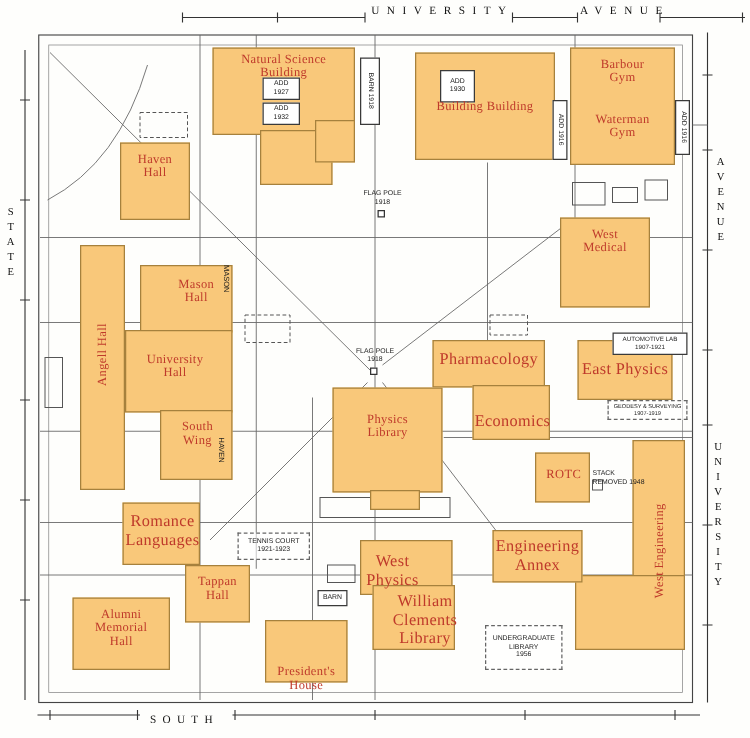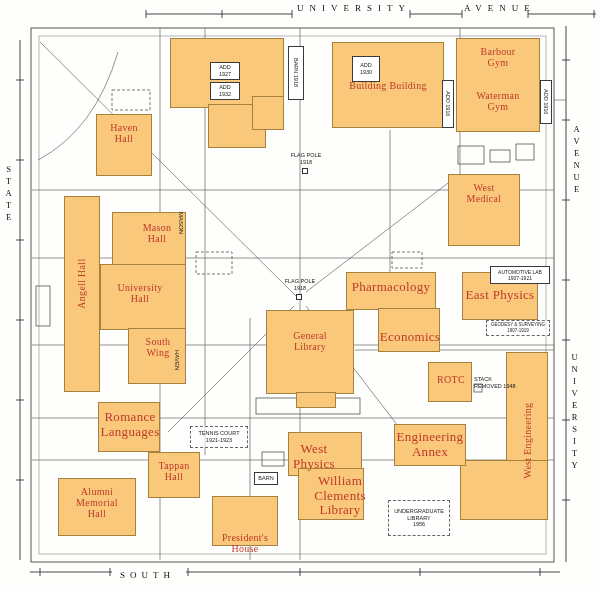--- a/index.html
+++ b/index.html
@@ -109,37 +109,39 @@
   <div class="bldg" style="left:378px;top:308px;width:62px;height:44px"></div>
   <div class="bldg" style="left:462px;top:272px;width:76px;height:48px"></div>
   <div class="bldg" style="left:428px;top:362px;width:44px;height:40px"></div>
   <div class="bldg" style="left:506px;top:352px;width:42px;height:168px"></div>
   <div class="bldg" style="left:460px;top:460px;width:88px;height:60px"></div>
   <div class="bldg" style="left:394px;top:424px;width:72px;height:42px"></div>
   <div class="bldg" style="left:288px;top:432px;width:74px;height:44px"></div>
   <div class="bldg" style="left:298px;top:468px;width:66px;height:52px"></div>
   <div class="bldg" style="left:212px;top:496px;width:66px;height:50px"></div>
 
+  <span class="red-label" style="left:168px;top:42px;width:118px">Natural Science
+Building</span>
   <span class="red-label" style="left:330px;top:80px;width:116px">Building Building</span>
   <span class="red-label" style="left:462px;top:46px;width:72px">Barbour
 Gym</span>
   <span class="red-label" style="left:458px;top:90px;width:80px">Waterman
 Gym</span>
   <span class="red-label" style="left:96px;top:122px;width:56px">Haven
 Hall</span>
   <span class="red-label" style="left:450px;top:182px;width:68px">West
 Medical</span>
   <span class="red-label" style="left:126px;top:222px;width:62px">Mason
 Hall</span>
   <span class="red-label rot" style="left:27px;top:278px;width:110px">Angell Hall</span>
   <span class="red-label" style="left:98px;top:282px;width:84px">University
 Hall</span>
   <span class="red-label" style="left:130px;top:336px;width:56px">South
 Wing</span>
-  <span class="red-label" style="left:270px;top:330px;width:80px">General
+  <span class="red-label" style="left:270px;top:330px;width:80px">Physics
 Library</span>
   <span class="red-label red-sm" style="left:346px;top:280px;width:90px">Pharmacology</span>
   <span class="red-label red-sm" style="left:378px;top:330px;width:64px">Economics</span>
   <span class="red-label red-sm" style="left:462px;top:288px;width:76px">East Physics</span>
   <span class="red-label" style="left:430px;top:374px;width:42px">ROTC</span>
   <span class="red-label rot" style="left:463px;top:435px;width:130px">West Engineering</span>
   <span class="red-label red-sm" style="left:394px;top:430px;width:72px">Engineering
 Annex</span>
   <span class="red-label red-sm" style="left:288px;top:442px;width:52px">West Physics</span>
   <span class="red-label red-sm" style="left:304px;top:474px;width:72px">William

